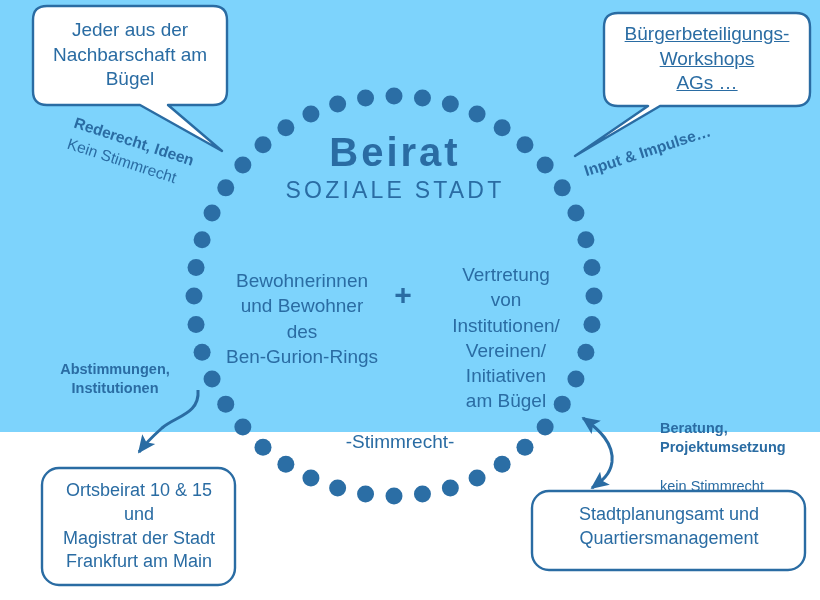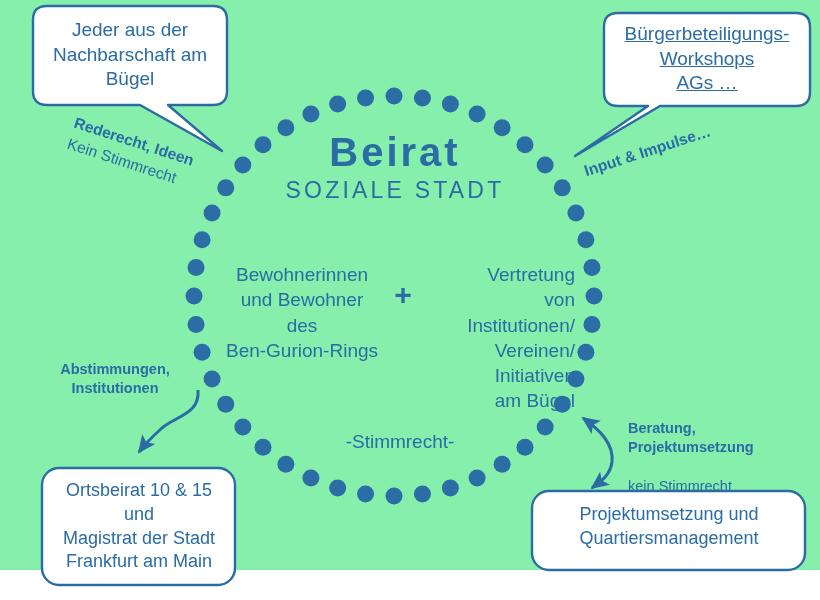--- a/index.html
+++ b/index.html
@@ -9,22 +9,22 @@
   }
   body {
     width: 820px;
     height: 600px;
     font-family: "Liberation Sans", sans-serif;
     overflow: hidden;
   }
   #stage {
     position: relative;
     width: 820px;
-    height: 570px;
-    background: #86efac;
+    height: 432px;
+    background: #7dd3fc;
   }
   svg.layer {
     position: absolute;
     left: 0;
     top: 0;
     width: 820px;
     height: 600px;
     overflow: visible;
   }
   .txt {
@@ -69,22 +69,22 @@
   }
   #heading-sub2 {
     left: 230px; top: 203px; width: 330px;
     font-size: 23px;
     letter-spacing: 0.2px;
     color: #2a6ca3;
   }
 
   
   .col-text { font-size: 19px; color: #2a6ca3; line-height: 1.33; }
-  #col-left  { left: 212px; top: 262px; width: 180px; }
-  #col-right { left: 415px; top: 262px; width: 160px; text-align: right; }
+  #col-left  { left: 212px; top: 268px; width: 180px; }
+  #col-right { left: 426px; top: 262px; width: 160px; }
   #plus-sign {
     left: 386px; top: 277px; width: 34px;
     font-size: 30px; font-weight: bold; color: #2a6ca3;
   }
   #stimmrecht {
     left: 300px; top: 430px; width: 200px;
     font-size: 19px; color: #2a6ca3; text-align: center;
   }
 
   
@@ -108,21 +108,21 @@
     text-align: left;
   }
 
   
   #label-abstimmungen {
     left: 40px; top: 360px; width: 150px;
     font-size: 14.5px; font-weight: bold; line-height: 1.32;
     text-align: center; color: #2a6ca3;
   }
   #label-beratung {
-    left: 628px; top: 400px; width: 160px;
+    left: 660px; top: 400px; width: 160px;
     font-size: 14.5px; line-height: 1.32;
     text-align: left; color: #2a6ca3;
   }
   #label-beratung .b { font-weight: bold; display: block; }
   #label-beratung .n { font-weight: normal; display: block; }
 </style>
 </head>
 <body>
 
 <div id="stage">
@@ -241,16 +241,16 @@
 und
 Magistrat der Stadt
 Frankfurt am Main</div>
 
   <div class="txt" id="label-beratung">
     <span class="b">Beratung,
 Projektumsetzung</span>
     <span class="n">kein Stimmrecht</span>
   </div>
 
-  <div class="txt box-text" id="box-br-text">Projektumsetzung und
+  <div class="txt box-text" id="box-br-text">Stadtplanungsamt und
 Quartiersmanagement</div>
 
 </div>
 
 </body></html>

